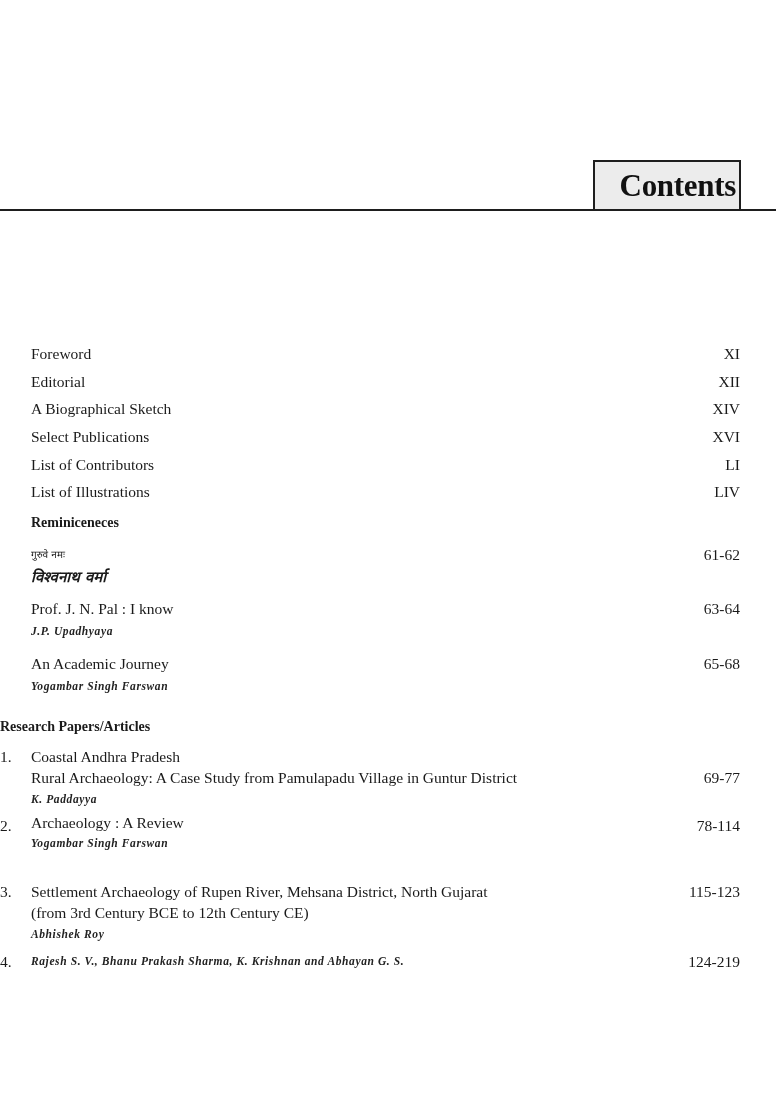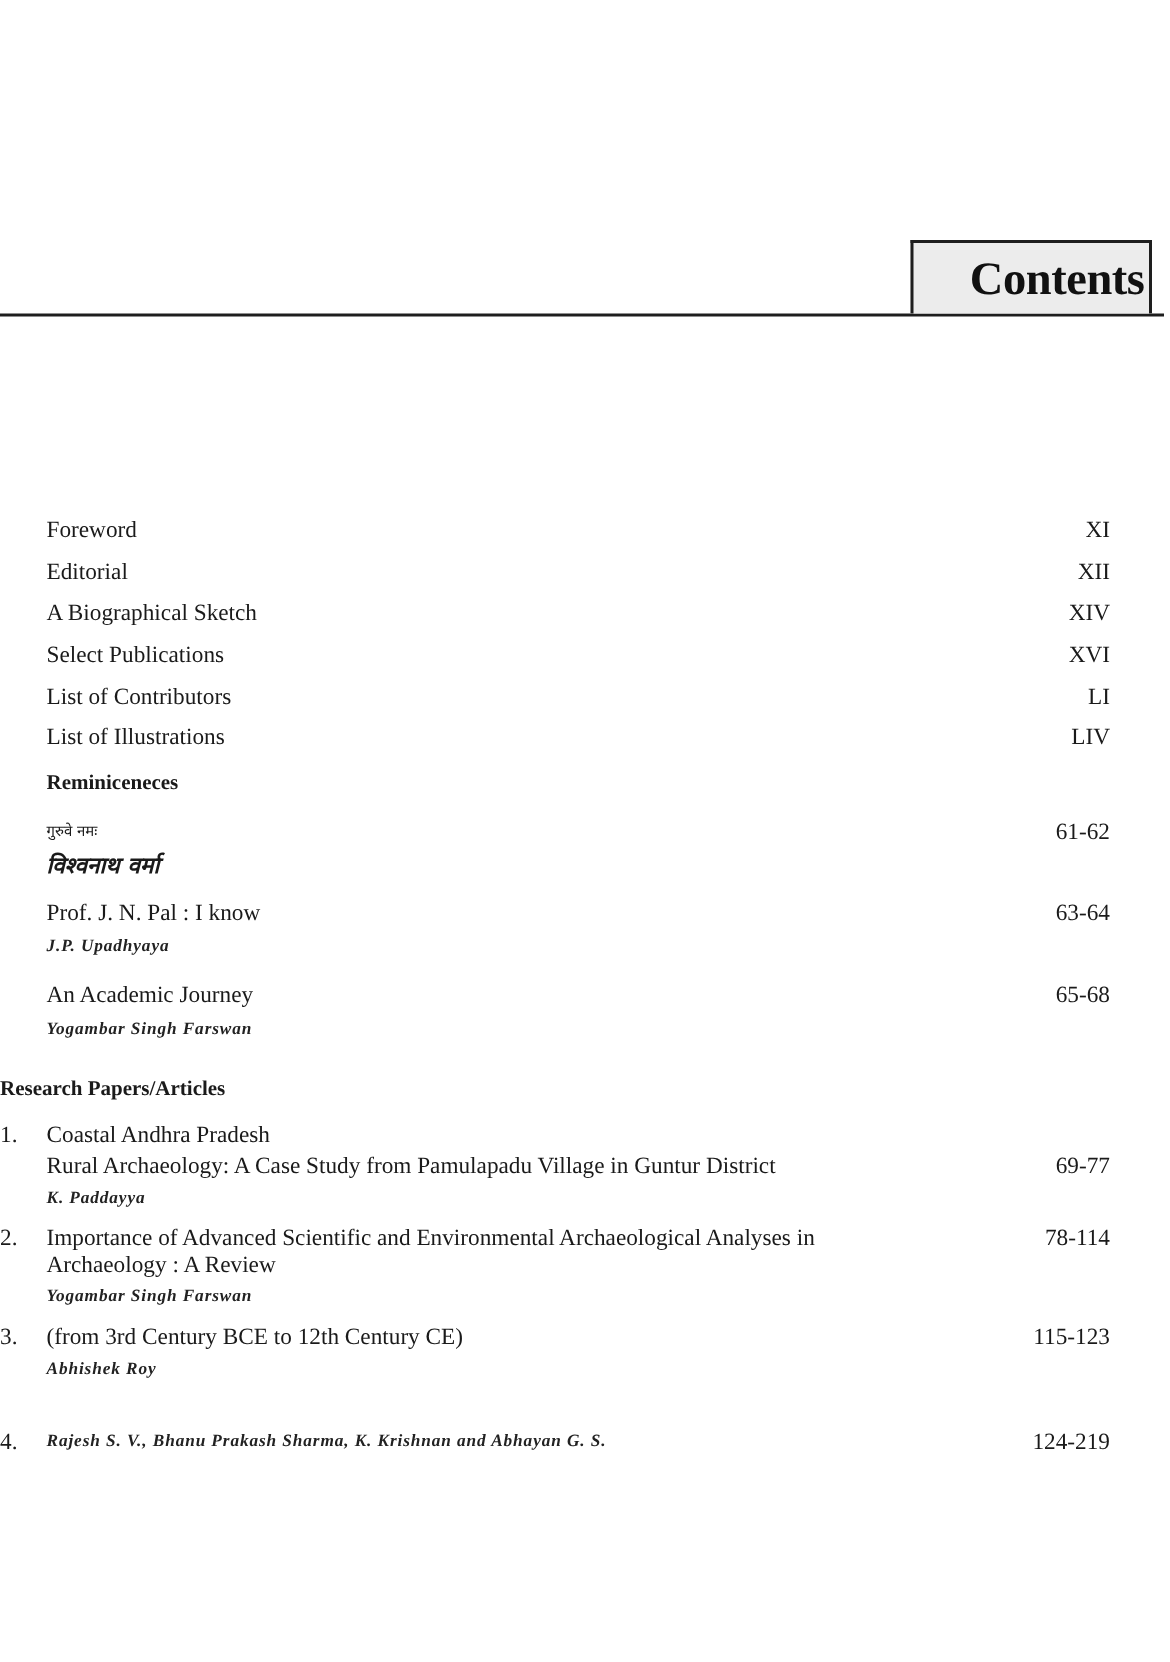--- a/index.html
+++ b/index.html
@@ -18,23 +18,23 @@
   .rule {
     position: absolute;
     left: 0;
     top: 209px;
     width: 776px;
     height: 2px;
     background: #1e1e1e;
   }
   .title-box {
     position: absolute;
-    left: 607px;
+    left: 593px;
     top: 160px;
-    width: 161px;
+    width: 148px;
     height: 49px;
     border-top: 2px solid #1e1e1e;
     border-left: 2px solid #1e1e1e;
     border-right: 2px solid #1e1e1e;
     background: #ececec;
     box-sizing: border-box;
   }
   .title-box span {
     position: absolute;
     right: 3px;
@@ -171,30 +171,30 @@
     <span class="line">Coastal Andhra Pradesh</span>
     <span class="line">Rural Archaeology: A Case Study from Pamulapadu Village in Guntur District</span>
     <span class="line author" style="margin-top:4px; line-height:14px;">K. Paddayya</span>
   </span>
   <span class="page" style="top:21px;">69-77</span>
 </div>
 
 <div class="entry" style="top:815px; height:60px;">
   <span class="num">2.</span>
   <span class="body">
-    <span class="line">Importance of Advanced Scientific and Environmental Archaeological Analyses in</span>
     <span class="line" style="margin-top:-3px;">Archaeology : A Review</span>
     <span class="line author" style="margin-top:3px; line-height:14px;">Yogambar Singh Farswan</span>
   </span>
   <span class="page" style="top:0;">78-114</span>
 </div>
 
 <div class="entry" style="top:881px; height:64px;">
   <span class="num">3.</span>
   <span class="body">
+    <span class="line">Settlement Archaeology of Rupen River, Mehsana District, North Gujarat</span>
     <span class="line">(from 3rd Century BCE to 12th Century CE)</span>
     <span class="line author" style="margin-top:4px; line-height:14px;">Abhishek Roy</span>
   </span>
   <span class="page" style="top:0;">115-123</span>
 </div>
 
 <div class="entry" style="top:951px; height:40px;">
   <span class="num">4.</span>
   <span class="body">
     <span class="line author" style="margin-top:3px; line-height:14px;">Rajesh S. V., Bhanu Prakash Sharma, K. Krishnan and Abhayan G. S.</span>

